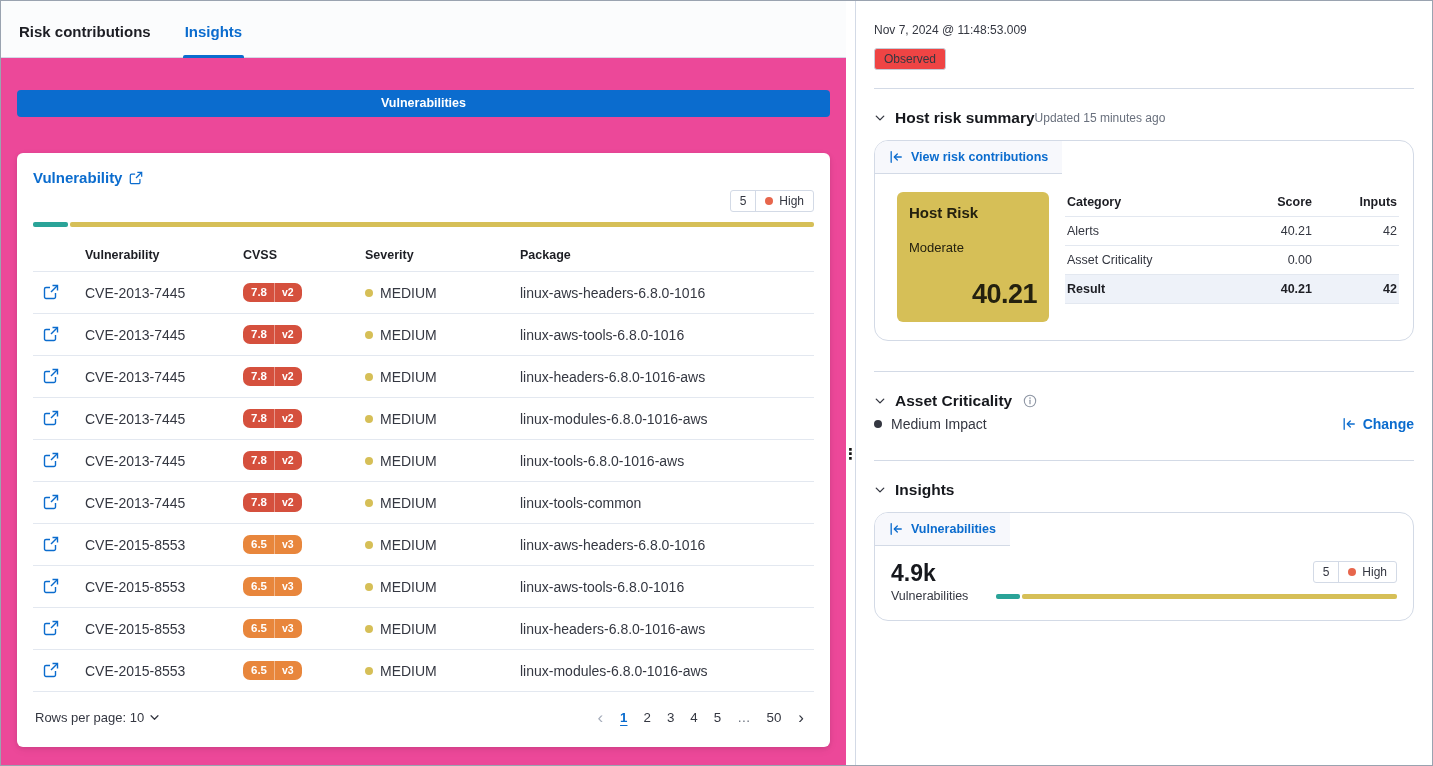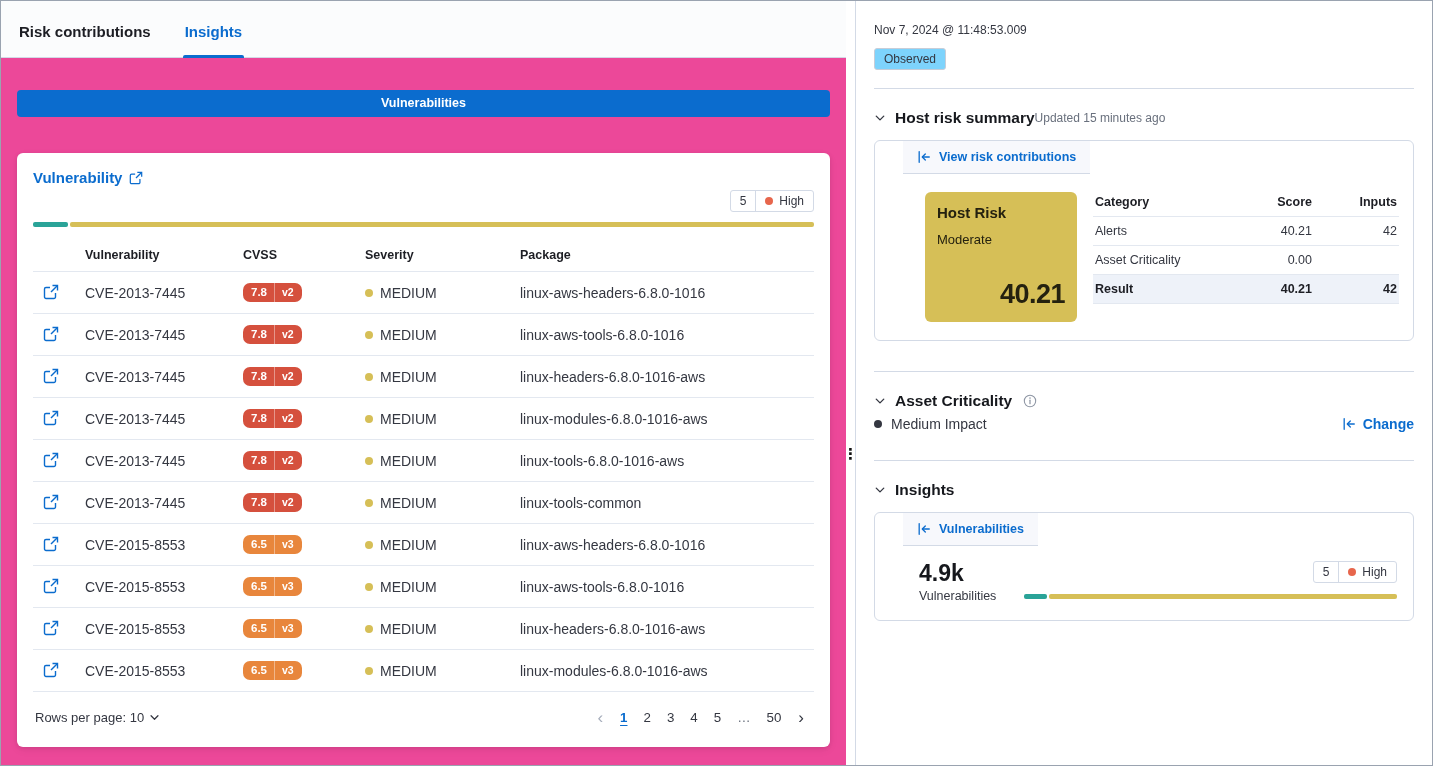--- a/index.html
+++ b/index.html
@@ -74,34 +74,34 @@
   
   .right-panel{flex:1;display:flex;flex-direction:column;overflow:hidden;background:#fff;}
   .rp-header{flex:0 0 39px;display:flex;align-items:center;justify-content:space-between;padding:0 18px;border-bottom:1px solid var(--border);}
   .collapse-link{display:inline-flex;align-items:center;gap:8px;font-size:13.5px;font-weight:600;color:var(--accent);}
   .rp-header-icons{display:flex;align-items:center;gap:24px;}
   .gear-btn{font-family:"DejaVu Sans",sans-serif;font-size:17px;color:var(--text-mid);line-height:1;}
   .close-btn{font-size:21px;color:var(--text-mid);line-height:1;}
   .rp-body{padding:22px 18px 0;overflow:hidden;}
   .timestamp{font-size:12px;color:var(--text-mid);}
   .host-row{display:flex;align-items:center;gap:9px;margin-top:12px;color:var(--accent);font-size:20px;font-weight:700;letter-spacing:-0.2px;}
-  .observed-badge{display:inline-block;margin-top:11px;border:1px solid #c7cdd8;border-radius:3px;padding:3px 9px;font-size:12px;color:var(--text-mid);background:#7dd3fc;}
+  .observed-badge{display:inline-block;margin-top:11px;border:1px solid #c7cdd8;border-radius:3px;padding:3px 9px;font-size:12px;color:var(--text-mid);background:#ef4444;}
   .rp-hr{border:none;border-top:1px solid var(--border);margin-top:18px;}
   .section-head{display:flex;align-items:center;justify-content:flex-start;margin-top:20px;}
   .section-title{display:inline-flex;align-items:center;gap:9px;font-size:15.5px;font-weight:700;color:#16181d;cursor:pointer;}
   .chev{color:var(--text-mid);}
   .updated{font-size:12px;color:var(--text-subdued);}
   .info-icon{color:#8d95a3;margin-left:2px;}
 
-  .sub-panel{margin-top:13px;border:1px solid var(--border);border-radius:6px;overflow:hidden;background:#fff;padding-left:28px;}
+  .sub-panel{margin-top:13px;border:1px solid var(--border);border-radius:14px;overflow:hidden;background:#fff;}
   .panel-link-header{display:flex;align-items:center;gap:8px;background:var(--panel-header-bg);border-bottom:1px solid var(--border);padding:9px 14px;color:var(--accent);font-size:12.5px;font-weight:700;cursor:pointer;}
   .risk-content{display:flex;gap:16px;padding:18px 14px 18px 22px;}
   .risk-card{flex:0 0 152px;min-height:130px;background:var(--risk-moderate);border-radius:6px;padding:12px;display:flex;flex-direction:column;color:#24210f;}
   .risk-card-title{font-size:15px;font-weight:700;}
-  .risk-card-level{font-size:13px;margin-top:11px;}
+  .risk-card-level{font-size:13px;margin-top:19px;}
   .risk-card-score{margin-top:auto;align-self:flex-end;font-size:27px;font-weight:700;letter-spacing:-0.5px;}
   table.risk-table{flex:1;border-collapse:collapse;font-size:12.5px;align-self:flex-start;width:100%;}
   .risk-table th{font-weight:700;text-align:left;padding:3px 2px 7px;border-bottom:1px solid var(--row-border);color:var(--text);}
   .risk-table th.num,.risk-table td.num{text-align:right;}
   .risk-table th.col-score{width:105px;}
   .risk-table th.col-inputs{width:85px;}
   .risk-table td{padding:7px 2px;border-bottom:1px solid var(--row-border);color:var(--text-mid);}
   .risk-table tr.highlight td{background:var(--highlight-row);font-weight:700;color:var(--text);}
 
   .asset-row{display:flex;align-items:center;justify-content:space-between;margin-top:6px;}

